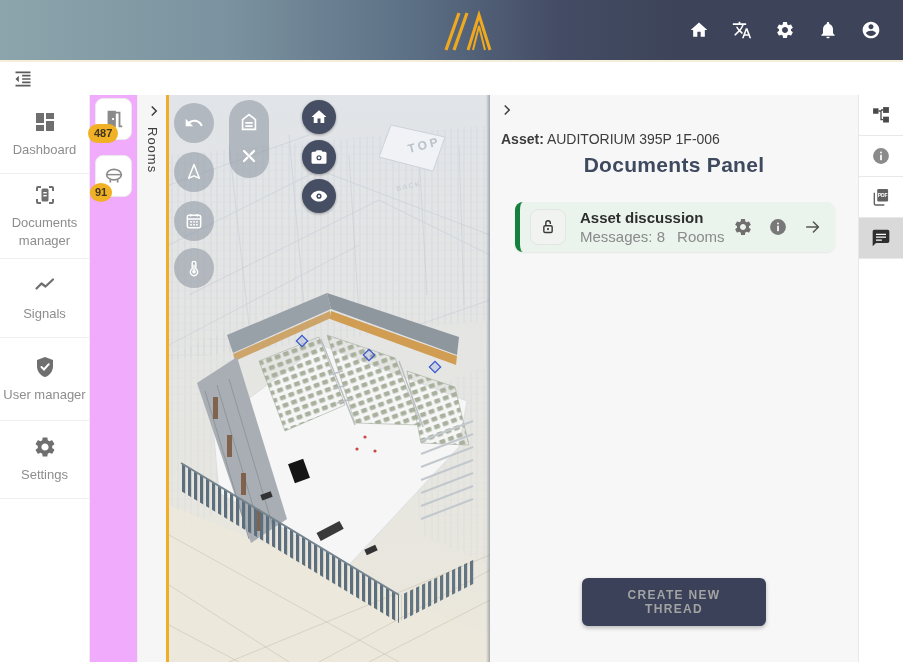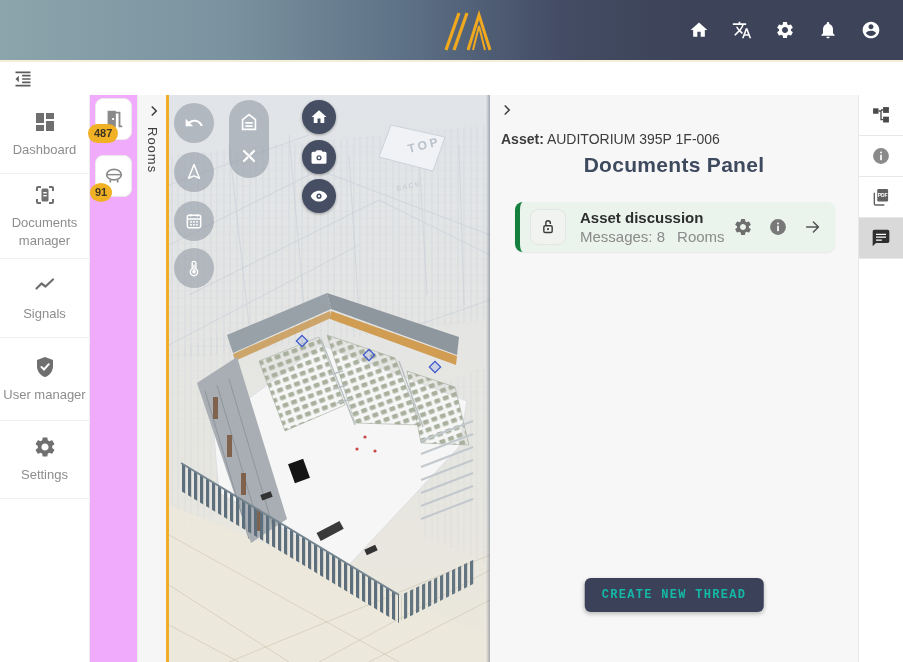--- a/index.html
+++ b/index.html
@@ -80,22 +80,22 @@
     box-shadow:0 1px 2px rgba(0,0,0,.07); cursor:pointer; }
   .lock-box { width:36px; height:36px; border-radius:8px; background:#f1f3f0; border:1px solid #e3e6e2;
     display:flex; align-items:center; justify-content:center; margin-right:14px; flex:0 0 auto; }
   .lock-box svg { width:20px; height:20px; }
   .thread-text { flex:1; min-width:0; }
   .thread-title { font-size:15px; font-weight:bold; color:#2e2e2e; }
   .thread-sub { font-size:15px; color:#8a8a8a; margin-top:2px; display:flex; gap:12px; }
   .thread-actions { display:flex; align-items:center; gap:15px; }
   .tabtn { width:20px; height:20px; cursor:pointer; }
   .create-btn { position:absolute; left:50%; transform:translateX(-50%); top:483px;
-    background:#3a4158; color:#14b8a6; border:none; border-radius:6px; padding:10px 17px;
-    font-family:Liberation Mono, monospace; font-size:12px; font-weight:bold; letter-spacing:1.3px;
+    background:#3a4158; color:#a3a3a3; border:none; border-radius:6px; padding:10px 17px;
+    font-family:Liberation Sans, sans-serif; font-size:12px; font-weight:bold; letter-spacing:1.3px;
     box-shadow:0 2px 4px rgba(0,0,0,.25); cursor:pointer;text-align:center; }
 
   
   .rtools { position:absolute; left:858px; top:95px; width:45px; height:567px; background:#fff;
     border-left:1px solid #e8e8e8; }
   .tool-cell { width:100%; height:41px; border-bottom:1px solid #e8e8e8; display:flex;
     align-items:center; justify-content:center; cursor:pointer; background:#fff; }
   .tool-cell.selected { background:#d9d9d9; }
   .tool-cell svg { width:20px; height:20px; }
 </style>

